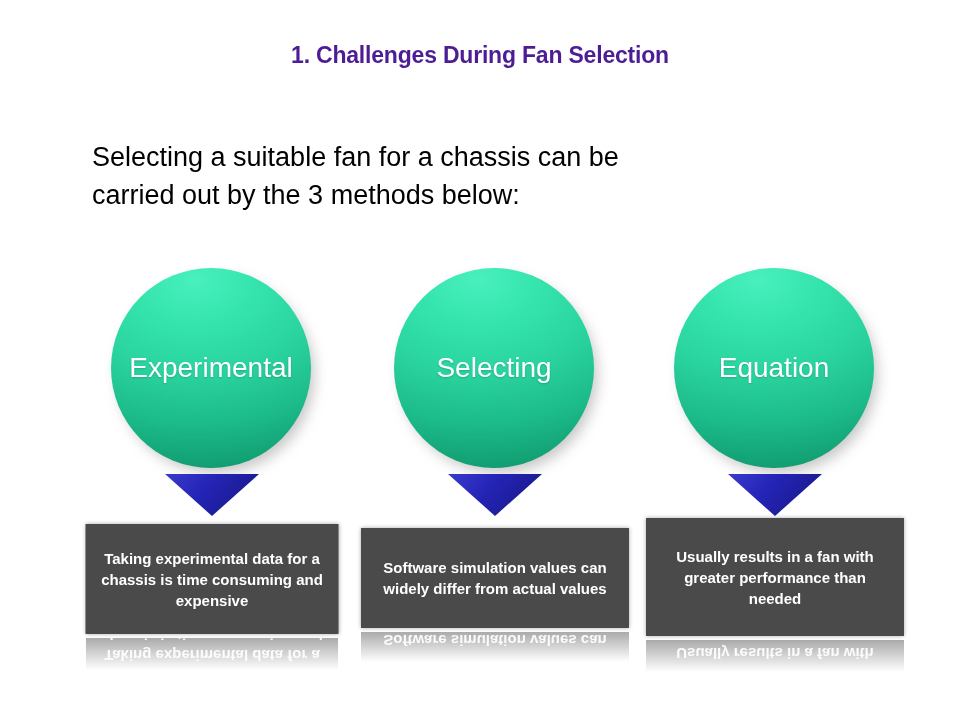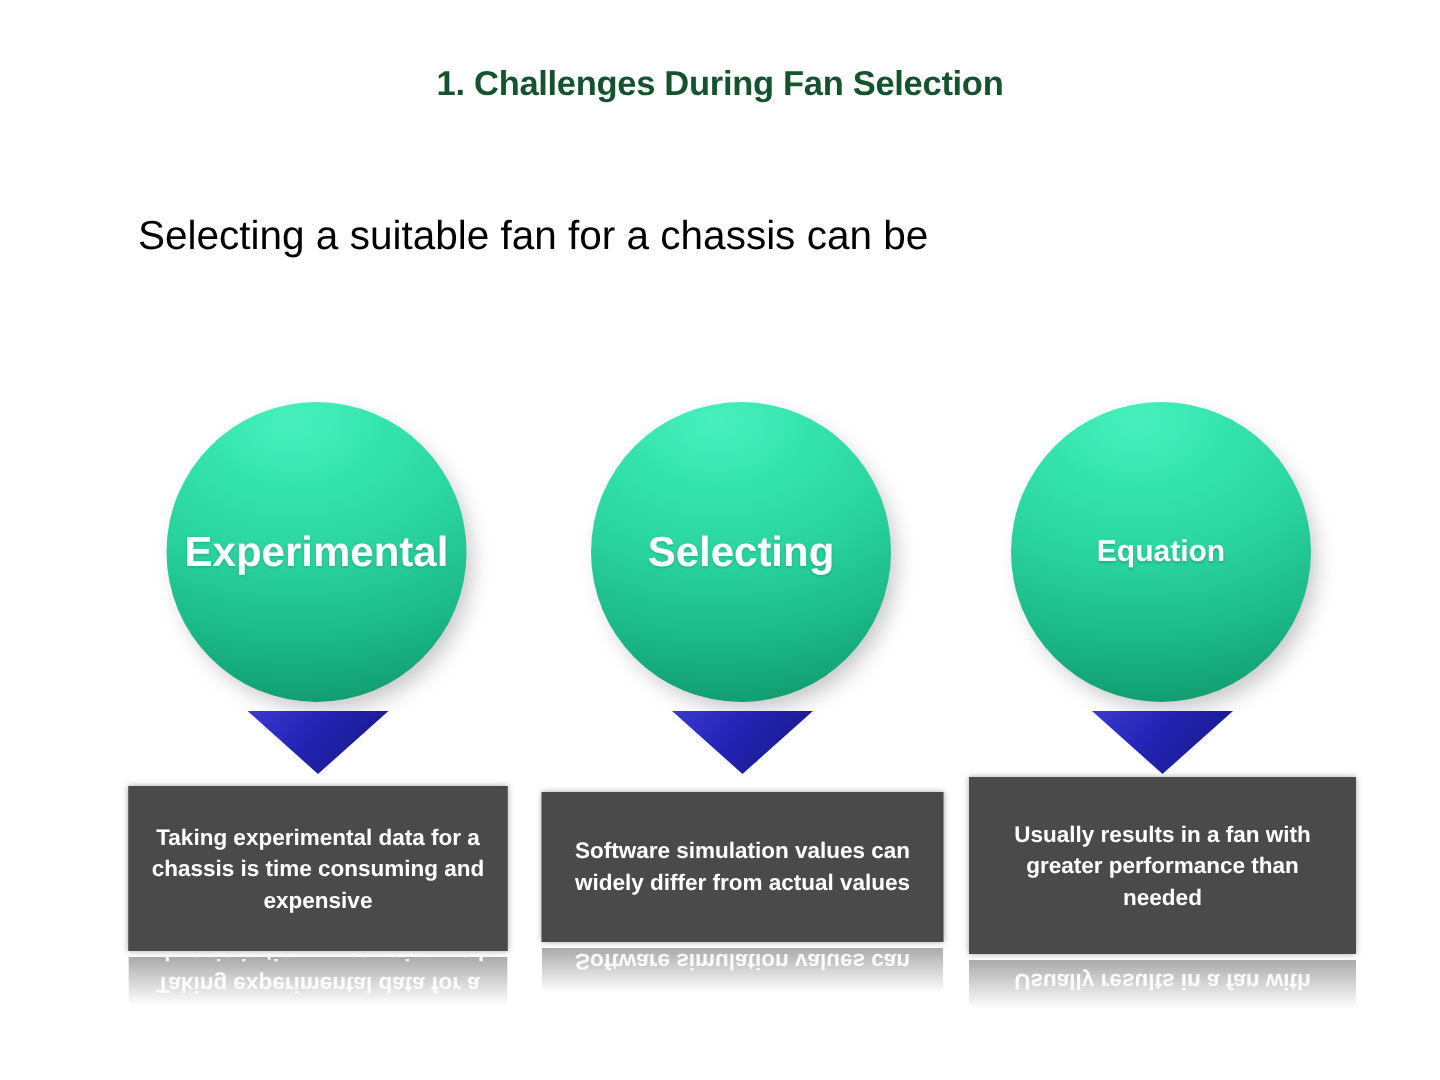--- a/index.html
+++ b/index.html
@@ -25,21 +25,21 @@
 
   
   .slide-title {
     position: absolute;
     left: 0;
     top: 42px;
     width: 960px;
     text-align: center;
     font-size: 23px;
     font-weight: bold;
-    color: #14532d;
+    color: #4c1d95;
     letter-spacing: -0.2px;
     white-space: nowrap;
   }
 
   
   .body-text {
     position: absolute;
     left: 92px;
     top: 138px;
     width: 700px;
@@ -103,27 +103,27 @@
         #109a6e 88%,
         #0b8a62 100%);
     display: flex;
     align-items: center;
     justify-content: center;
   }
   .circle-label {
     position: relative;
     color: #ffffff;
     font-size: 28px;
-    font-weight: bold;
+    font-weight: normal;
     text-align: center;
     letter-spacing: 0px;
     white-space: nowrap;
     text-shadow: 0 1px 2px rgba(0,0,0,0.18);
   }
-  .m2 .circle-label { font-size: 20px; }
+  .m2 .circle-label { font-size: 28px; }
   .arrow-inner {
     position: absolute;
     left: 50%;
     top: 212px;
     transform: translateX(-50%);
     width: 94px;
     height: 42px;
     clip-path: polygon(0 0, 100% 0, 50% 100%);
     background: linear-gradient(130deg, #3a3acd 0%, #2424b6 40%, #16167f 100%);
   }
@@ -182,20 +182,21 @@
 </style>
 </head>
 <body>
 
 <div class="slide">
 
   <div class="slide-title">1. Challenges During Fan Selection</div>
 
   <div class="body-text">
     <span class="line">Selecting a suitable fan for a chassis can be</span>
+    <span class="line">carried out by the 3 methods below:</span>
   </div>
 
   <div class="methods">
 
     <div class="method m0">
       <div class="circle-wrap">
         <div class="circle-shadow"></div>
         <div class="circle">
           <span class="circle-label">Experimental</span>
         </div>

